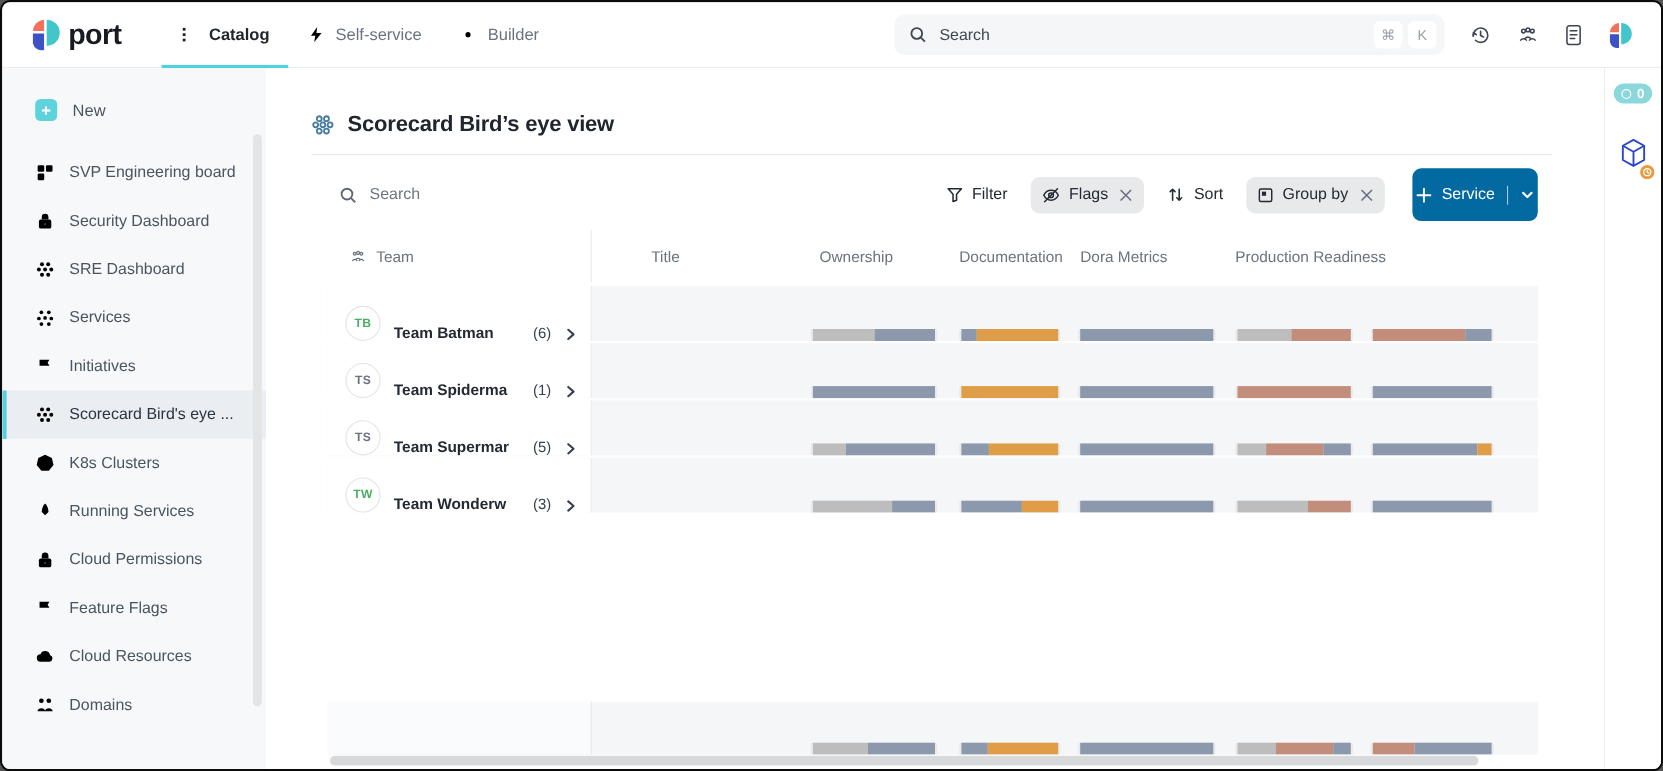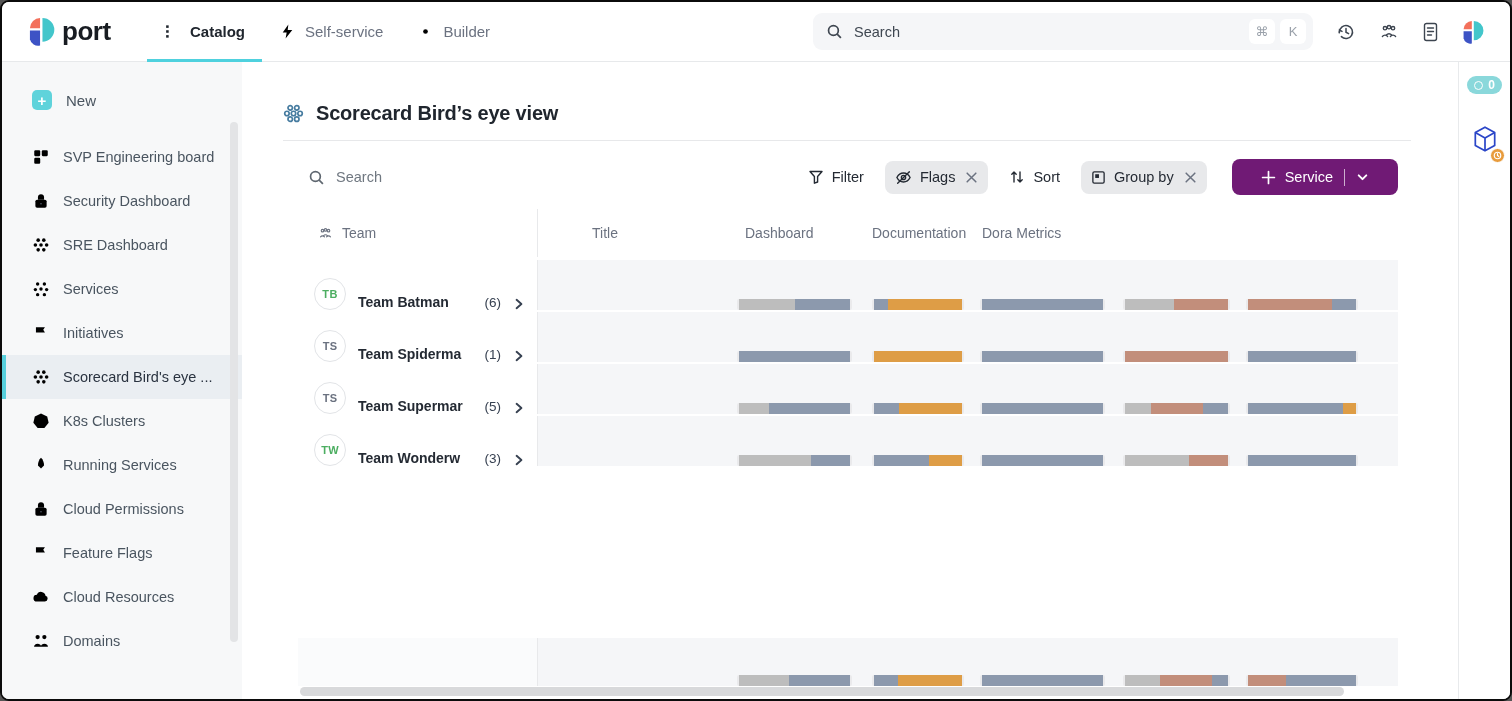--- a/index.html
+++ b/index.html
@@ -48,21 +48,21 @@
 
   .table-wrap { margin-left:56px; width:1100px; }
   .toolbar { display:flex; align-items:center; margin:18px 0 14px; height:36px; }
   .tsearch { display:flex; align-items:center; gap:11px; padding-left:10px; flex:1; color:#6b7280; cursor:text; }
   .tsearch .ph { color:#6f7780; font-size:14.5px; }
   .tactions { display:flex; align-items:center; gap:21px; }
   .tbtn { display:flex; align-items:center; gap:8px; color:#242a33; font-size:14.5px; cursor:pointer; }
   .tbtn .icn { color:#242a33; }
   .pill { background:#e8e9eb; border-radius:8px; height:33px; padding:0 10px; }
   .pill .x { color:#6b7280; margin-left:2px; }
-  .service-btn { background:#701a75; border:none; color:#fff; height:36px; border-radius:8px; display:flex; align-items:center; gap:9px; padding:0 29px; font-size:14.5px; font-family:inherit; cursor:pointer; margin-left:4px; }
+  .service-btn { background:#0369a1; border:none; color:#fff; height:48px; border-radius:8px; display:flex; align-items:center; gap:9px; padding:0 3px; font-size:14.5px; font-family:inherit; cursor:pointer; margin-left:4px; }
   .service-btn .vline { width:1px; height:17px; background:rgba(255,255,255,.65); margin:0 2px; }
 
   .grid7 { display:grid; grid-template-columns:240px 194px 126px 110px 146px 124px 160px; }
   .thead { height:48px; align-items:center; color:#6b7280; font-size:14px; margin-bottom:3px; }
   .th { display:flex; align-items:center; height:100%; white-space:nowrap; cursor:pointer; }
   .th-team { padding-left:20px; gap:9px; border-right:1px solid #e8e9eb; color:#6b7280; }
   .th-title { padding-left:54px; }
   .th-cm { padding-left:4px; } .th-own { padding-left:13px; } .th-doc { padding-left:14px; } .th-dora { padding-left:14px;text-align:right; } .th-prod { padding-left:9px; }
 
   .trow { height:50px; background:#f5f6f8; margin-bottom:2px; }
@@ -427,27 +427,30 @@
                   <path d="M7.4 13 a3.3 3.3 0 0 1 5.2 0"></path>
                   <path d="M11.4 14.5 a3.2 3.2 0 0 1 5.2 0"></path>
                 </svg>
             </span>
             <span>Team</span>
           </div>
           <div class="th th-title">
               <span>Title</span>
             </div>
           <div class="th th-own">
-              <span>Dashboard</span>
+              <span>Ownership</span>
             </div>
           <div class="th th-doc">
               <span>Documentation</span>
             </div>
           <div class="th th-dora">
               <span>Dora Metrics</span>
+            </div>
+          <div class="th th-prod">
+              <span>Production Readiness</span>
             </div>
         </div>
 
         <div id="table-rows">
             <div class="grid7 trow">
               <div class="cell team-cell">
                 <span class="avatar" style="color:#4CAE61">TB</span>
                 <span class="tname">Team Batman</span>
                 <span class="tcount">(6)</span>
                 <span class="chev">

